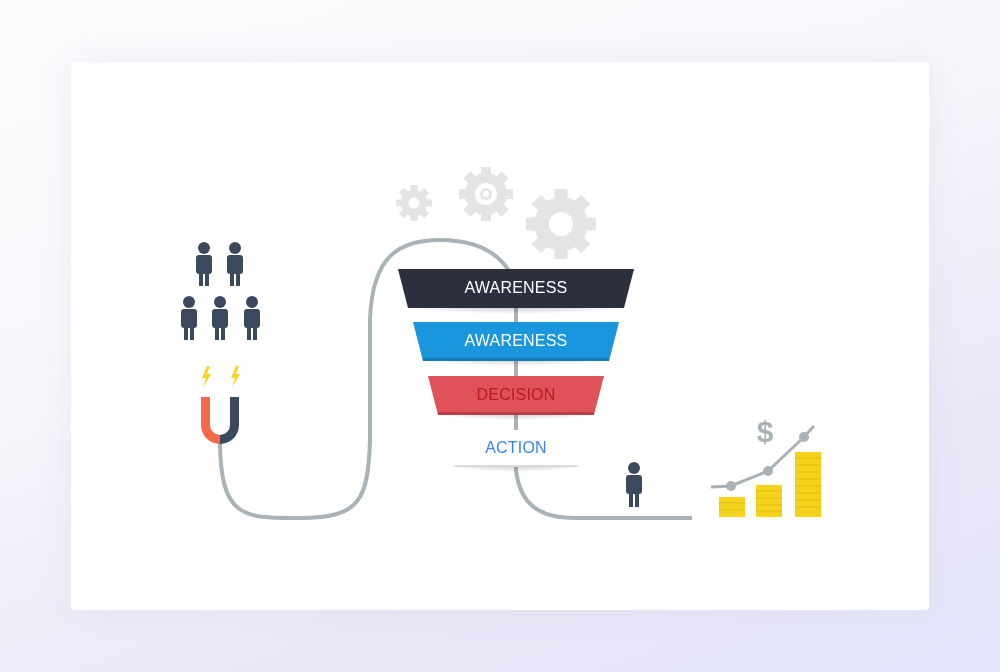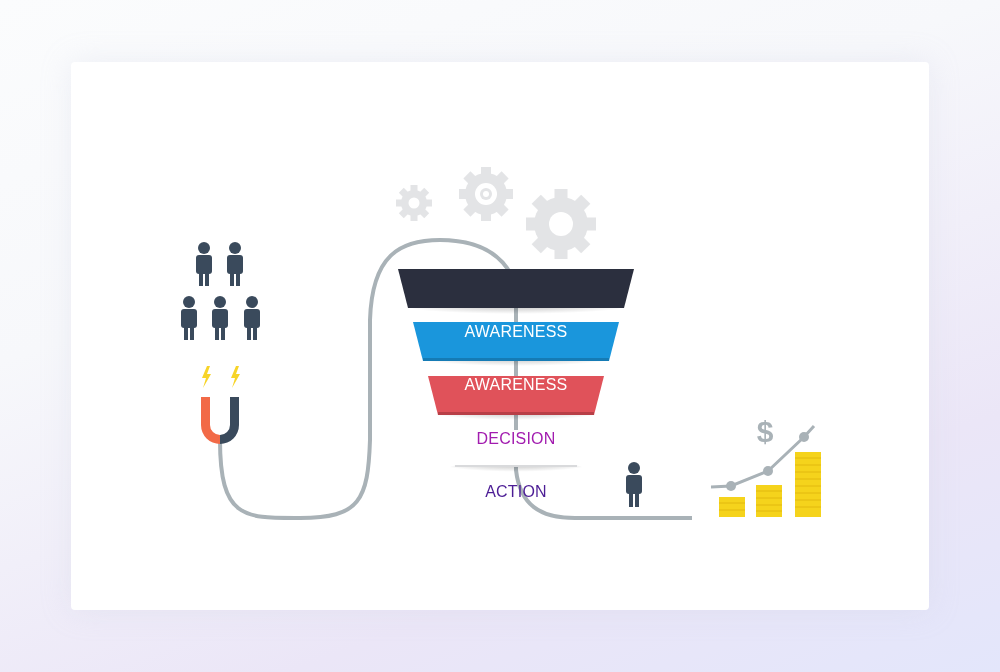--- a/index.html
+++ b/index.html
@@ -10,21 +10,21 @@
     font-family: "Roboto", "Liberation Sans", sans-serif;
   }
   .card {
     position:absolute; left:71px; top:62px; width:858px; height:548px;
     background:#ffffff; border-radius:4px;
     box-shadow: 0 0 30px rgba(200,205,225,0.25);
   }
   svg.scene { position:absolute; left:0; top:0; }
   .stage-label {
     position:absolute; text-align:center; font-family:"Liberation Sans", sans-serif;
-    font-size:16px; letter-spacing:0.2px;margin-top:44px;
+    font-size:16px; letter-spacing:0.2px;
   }
 </style>
 </head>
 <body>
 
 <div class="card"></div>
 
 <svg class="scene" width="1000" height="672" viewBox="0 0 1000 672">
   <defs>
     <radialGradient id="sh" cx="50%" cy="0%" r="60%">
@@ -152,14 +152,14 @@
     </g>
     <polyline points="711,487 731,486 768,471 804,437 814,426" fill="none" stroke="#a9b2b7" stroke-width="3"></polyline>
     <circle cx="731" cy="486" r="5" fill="#a9b2b7"></circle>
     <circle cx="768" cy="471" r="5" fill="#a9b2b7"></circle>
     <circle cx="804" cy="437" r="5" fill="#a9b2b7"></circle>
   </g>
 </svg>
 
 <div class="stage-label" style="left: 398px; top: 279px; width: 236px; color: rgb(255, 255, 255);">AWARENESS</div>
 <div class="stage-label" style="left: 413px; top: 332px; width: 206px; color: rgb(255, 255, 255);">AWARENESS</div>
-<div class="stage-label" style="left: 428px; top: 386px; width: 176px; color: #a21caf; text-align: center;">DECISION</div>
-<div class="stage-label" style="left: 455px; top: 439px; width: 122px; color: #4c1d95;">ACTION</div>
+<div class="stage-label" style="left: 428px; top: 386px; width: 176px; color: #b91c1c; text-align: center;">DECISION</div>
+<div class="stage-label" style="left: 455px; top: 439px; width: 122px; color: #3b82f6;">ACTION</div>
 
 </body></html>

